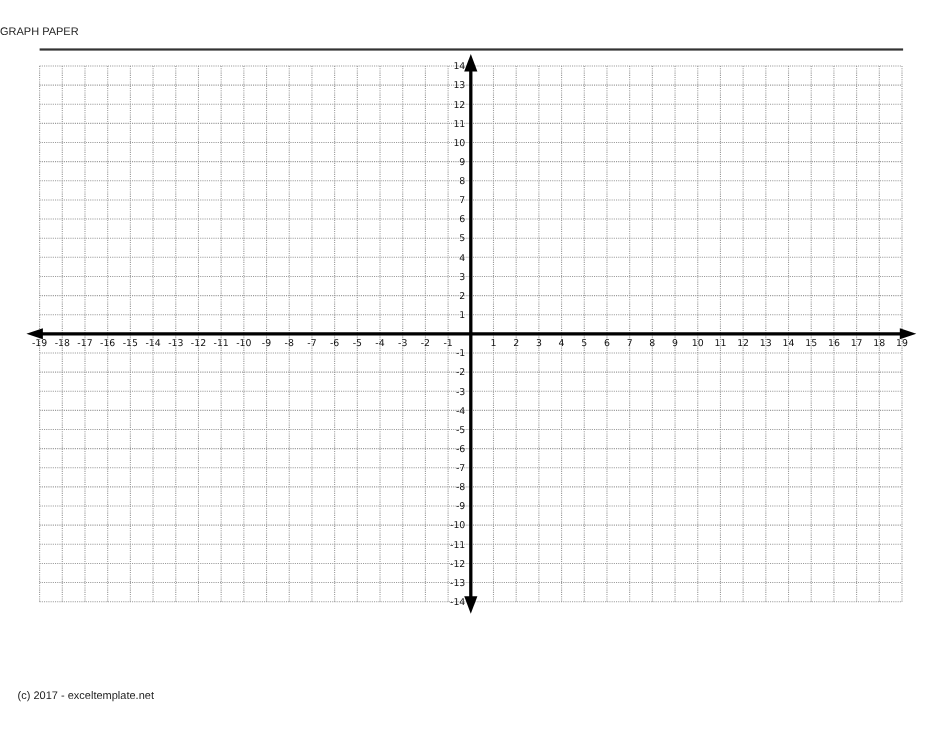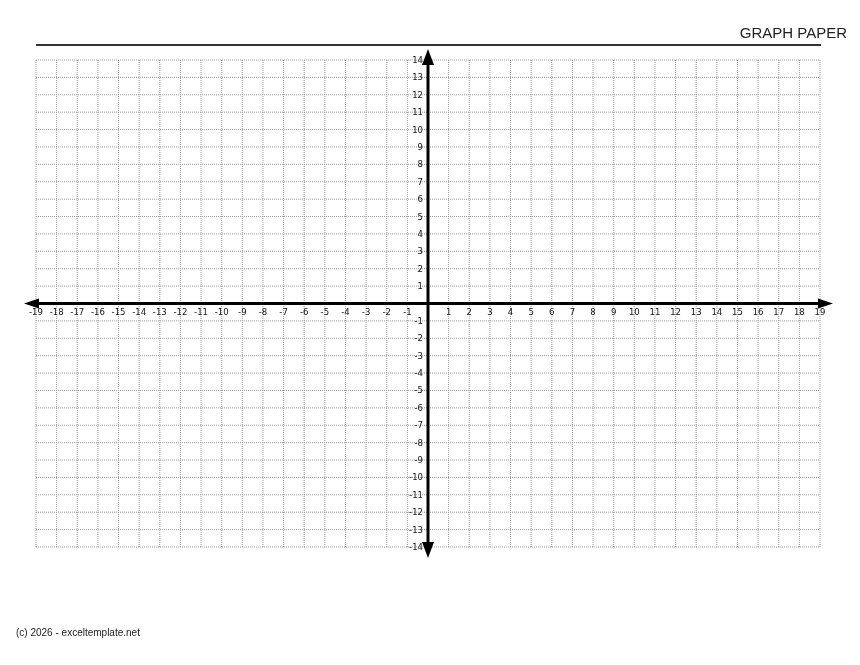--- a/index.html
+++ b/index.html
@@ -1,17 +1,17 @@
 <!DOCTYPE html>
 <html><head>
 <meta charset="utf-8">
 <style>
   html, body { margin:0; padding:0; background:#fff; }
   body { width:860px; height:665px; position:relative; overflow:hidden; font-family:"DejaVu Sans", sans-serif; }
-  .title { position:absolute; left:0; width:847px; top:24px; text-align:right; font-family:"Liberation Sans", sans-serif; font-size:15px; color:#222; }
+  .title { position:absolute; left:0; width:847px; top:24px; text-align:left; font-family:"Liberation Sans", sans-serif; font-size:10px; color:#222; }
   .rule { position:absolute; left:36px; top:44px; width:785px; height:2px; background:#333; }
   .footer { position:absolute; left:16px; top:627px; font-family:"Liberation Sans", sans-serif; font-size:10px; color:#222; }
   svg.graph { position:absolute; left:0; top:0; }
   .tick { font-family:"DejaVu Sans", sans-serif; font-size:8.5px; fill:#111; }
 </style>
 </head>
 <body>
 
 <div class="title">GRAPH PAPER</div>
 <div class="rule"></div>
@@ -160,13 +160,13 @@
       <text x="423" y="445.6428571428571" text-anchor="end" class="tick">-8</text>
       <text x="423" y="463.0357142857143" text-anchor="end" class="tick">-9</text>
       <text x="423" y="480.42857142857144" text-anchor="end" class="tick">-10</text>
       <text x="423" y="497.82142857142856" text-anchor="end" class="tick">-11</text>
       <text x="423" y="515.2142857142858" text-anchor="end" class="tick">-12</text>
       <text x="423" y="532.6071428571429" text-anchor="end" class="tick">-13</text>
       <text x="423" y="550" text-anchor="end" class="tick">-14</text>
     </g>
 </svg>
 
-<div class="footer">(c) 2026 - exceltemplate.net</div>
+<div class="footer">(c) 2017 - exceltemplate.net</div>
 
 </body></html>

